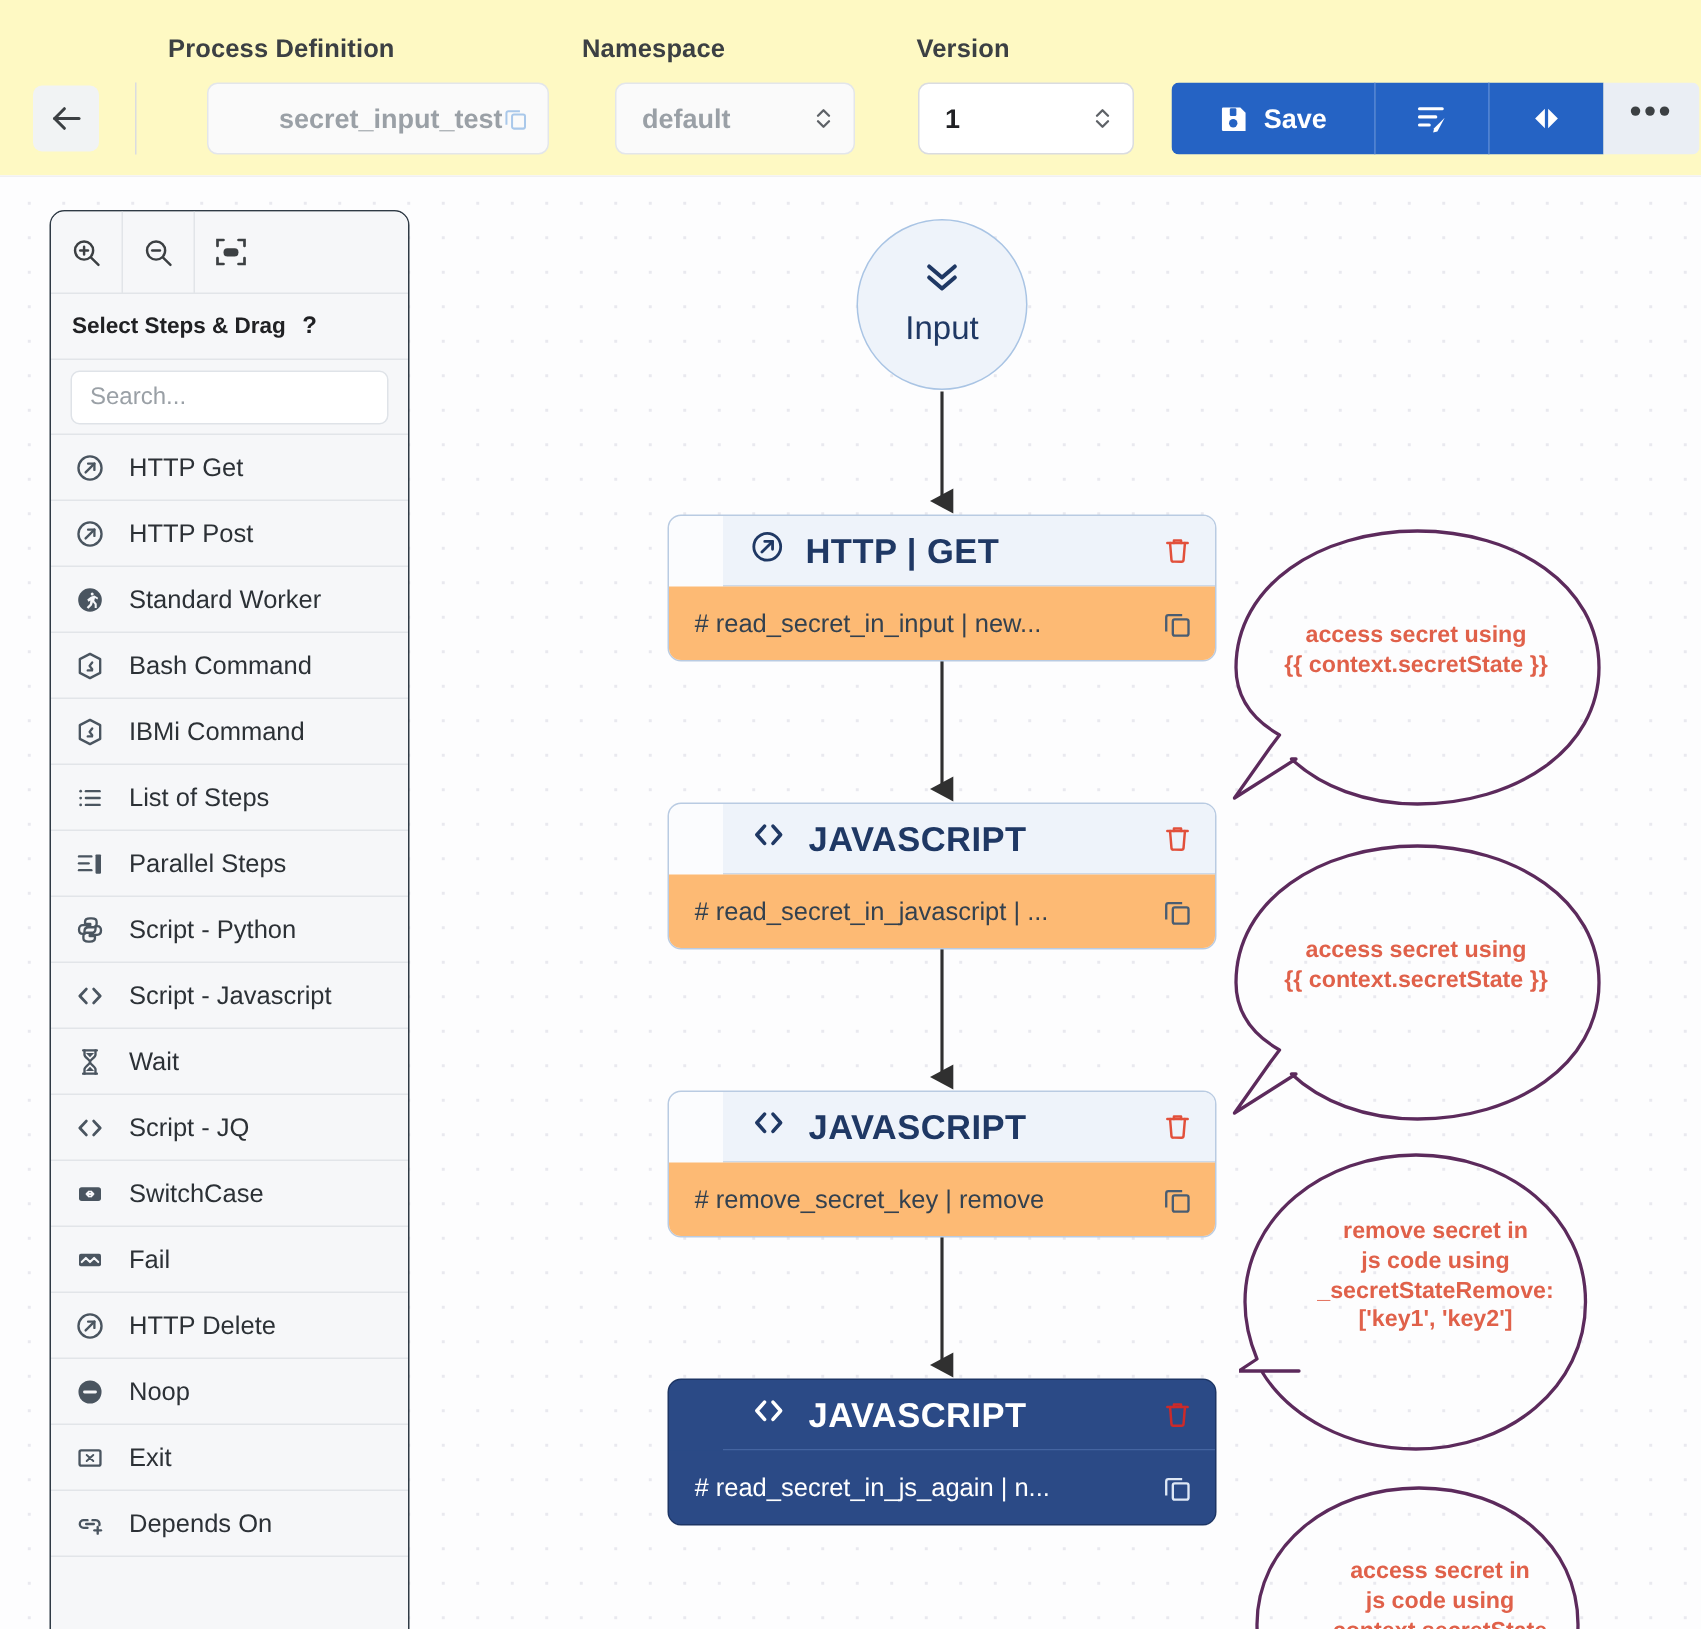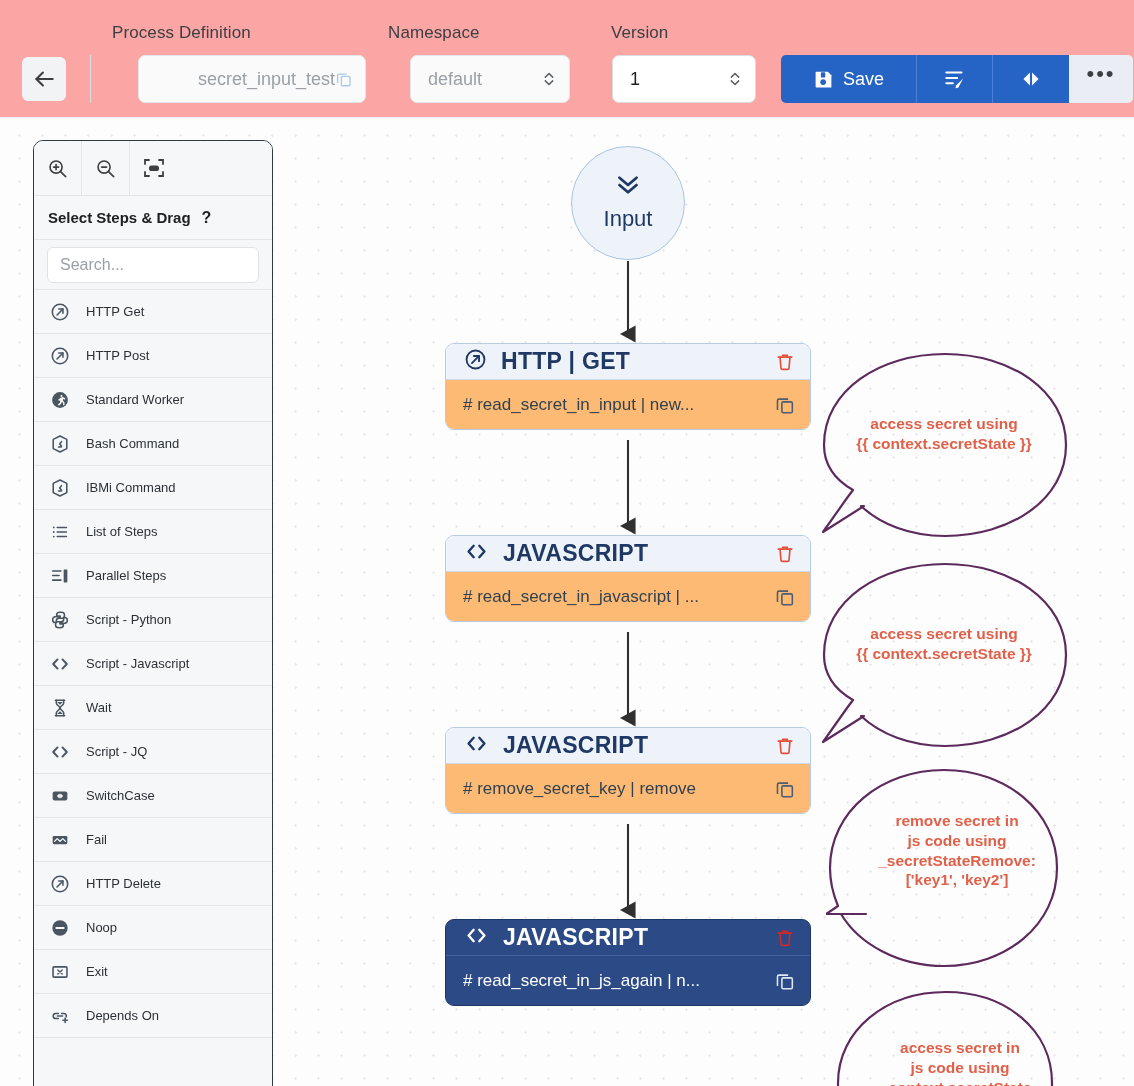--- a/index.html
+++ b/index.html
@@ -7,21 +7,22 @@
     width: 1134px; height: 1086px;
     font-family: "Liberation Sans", sans-serif;
     background: #ffffff;
     overflow: hidden;
   }
 
   
   .header {
     position: absolute; left: 0; top: 0;
     width: 1134px; height: 117px;
-    background: #fca5a5;
+    background: #fef9c3;
+    font-weight: bold;
   }
   .hdr-label {
     position: absolute;
     font-size: 17px; color: #3c4043; letter-spacing: .1px;
     white-space: nowrap;
   }
   .lbl-process { left: 112px; top: 23px; }
   .lbl-namespace { left: 388px; top: 23px; }
   .lbl-version { left: 611px; top: 23px; }
 
@@ -138,21 +139,21 @@
     height: 44px; display: flex; align-items: center; gap: 14px;
     padding-left: 14px;
     border-bottom: 1px solid #e2e5e9;
     cursor: grab;
   }
   .pal-ic {
     width: 24px; height: 24px; flex: none;
     display: flex; align-items: center; justify-content: center;
     color: #4a5560;
   }
-  .pal-label { font-size: 13px; color: #2c3136; white-space: nowrap; }
+  .pal-label { font-size: 17px; color: #2c3136; white-space: nowrap; }
 
   
   .input-node {
     position: absolute; left: 571px; top: 28px;
     width: 114px; height: 114px;
     border-radius: 50%;
     background: #eef3fa;
     border: 1.6px solid #a9c4e4;
     display: flex; flex-direction: column;
     align-items: center; justify-content: center;
@@ -162,25 +163,26 @@
 
   .node {
     position: absolute; width: 366px;
     border: 1.4px solid #b9cbe2;
     border-radius: 9px;
     overflow: hidden;
     background: #fbfcfe;
     cursor: pointer;
   }
   .node-head {
-    height: 36px; display: flex; align-items: center;
+    height: 47px; display: flex; align-items: center;
     padding: 0 14px 0 17px;
     background: #eef3fa;
     border-bottom: 1.2px solid #cdd9e8;
     gap: 13px;
+    margin-left: 36px;
   }
   .node-title {
     font-size: 23px; font-weight: bold; color: #1f3864;
     letter-spacing: .3px; flex: 1; white-space: nowrap;
   }
   .node-body {
     height: 49px; display: flex; align-items: center;
     padding: 0 14px 0 17px; gap: 10px;
     background: #fdba74;
   }

